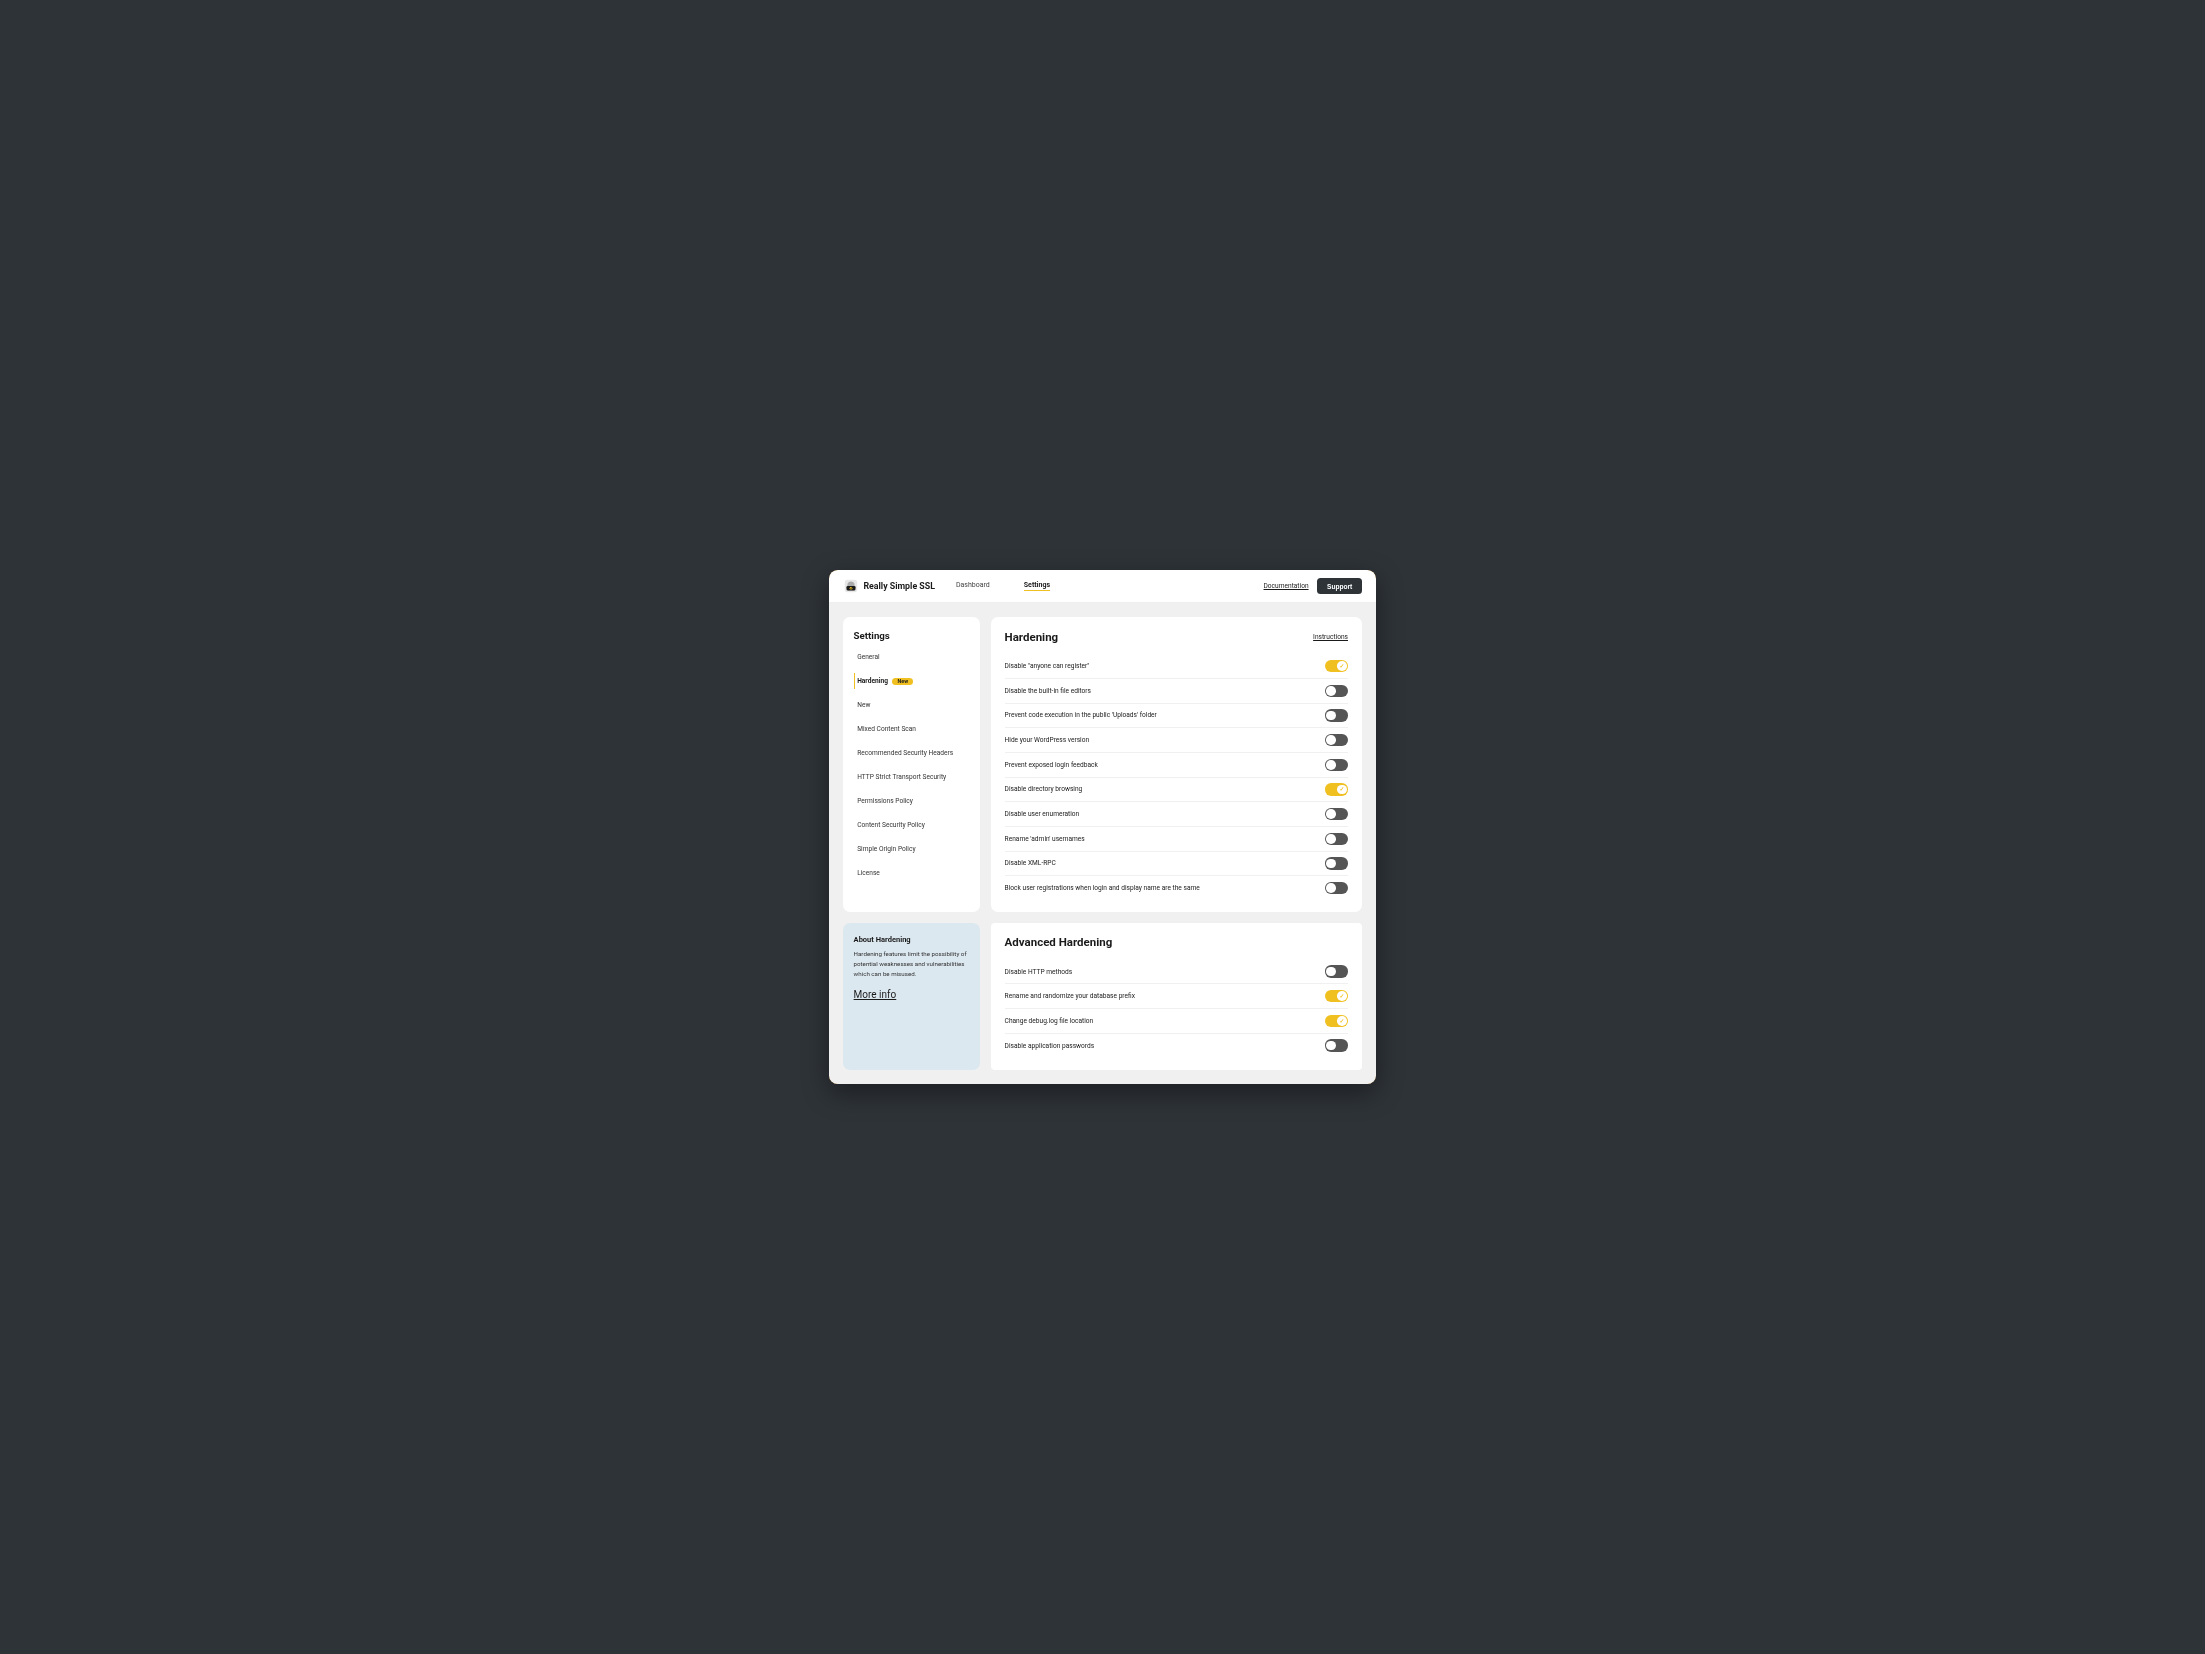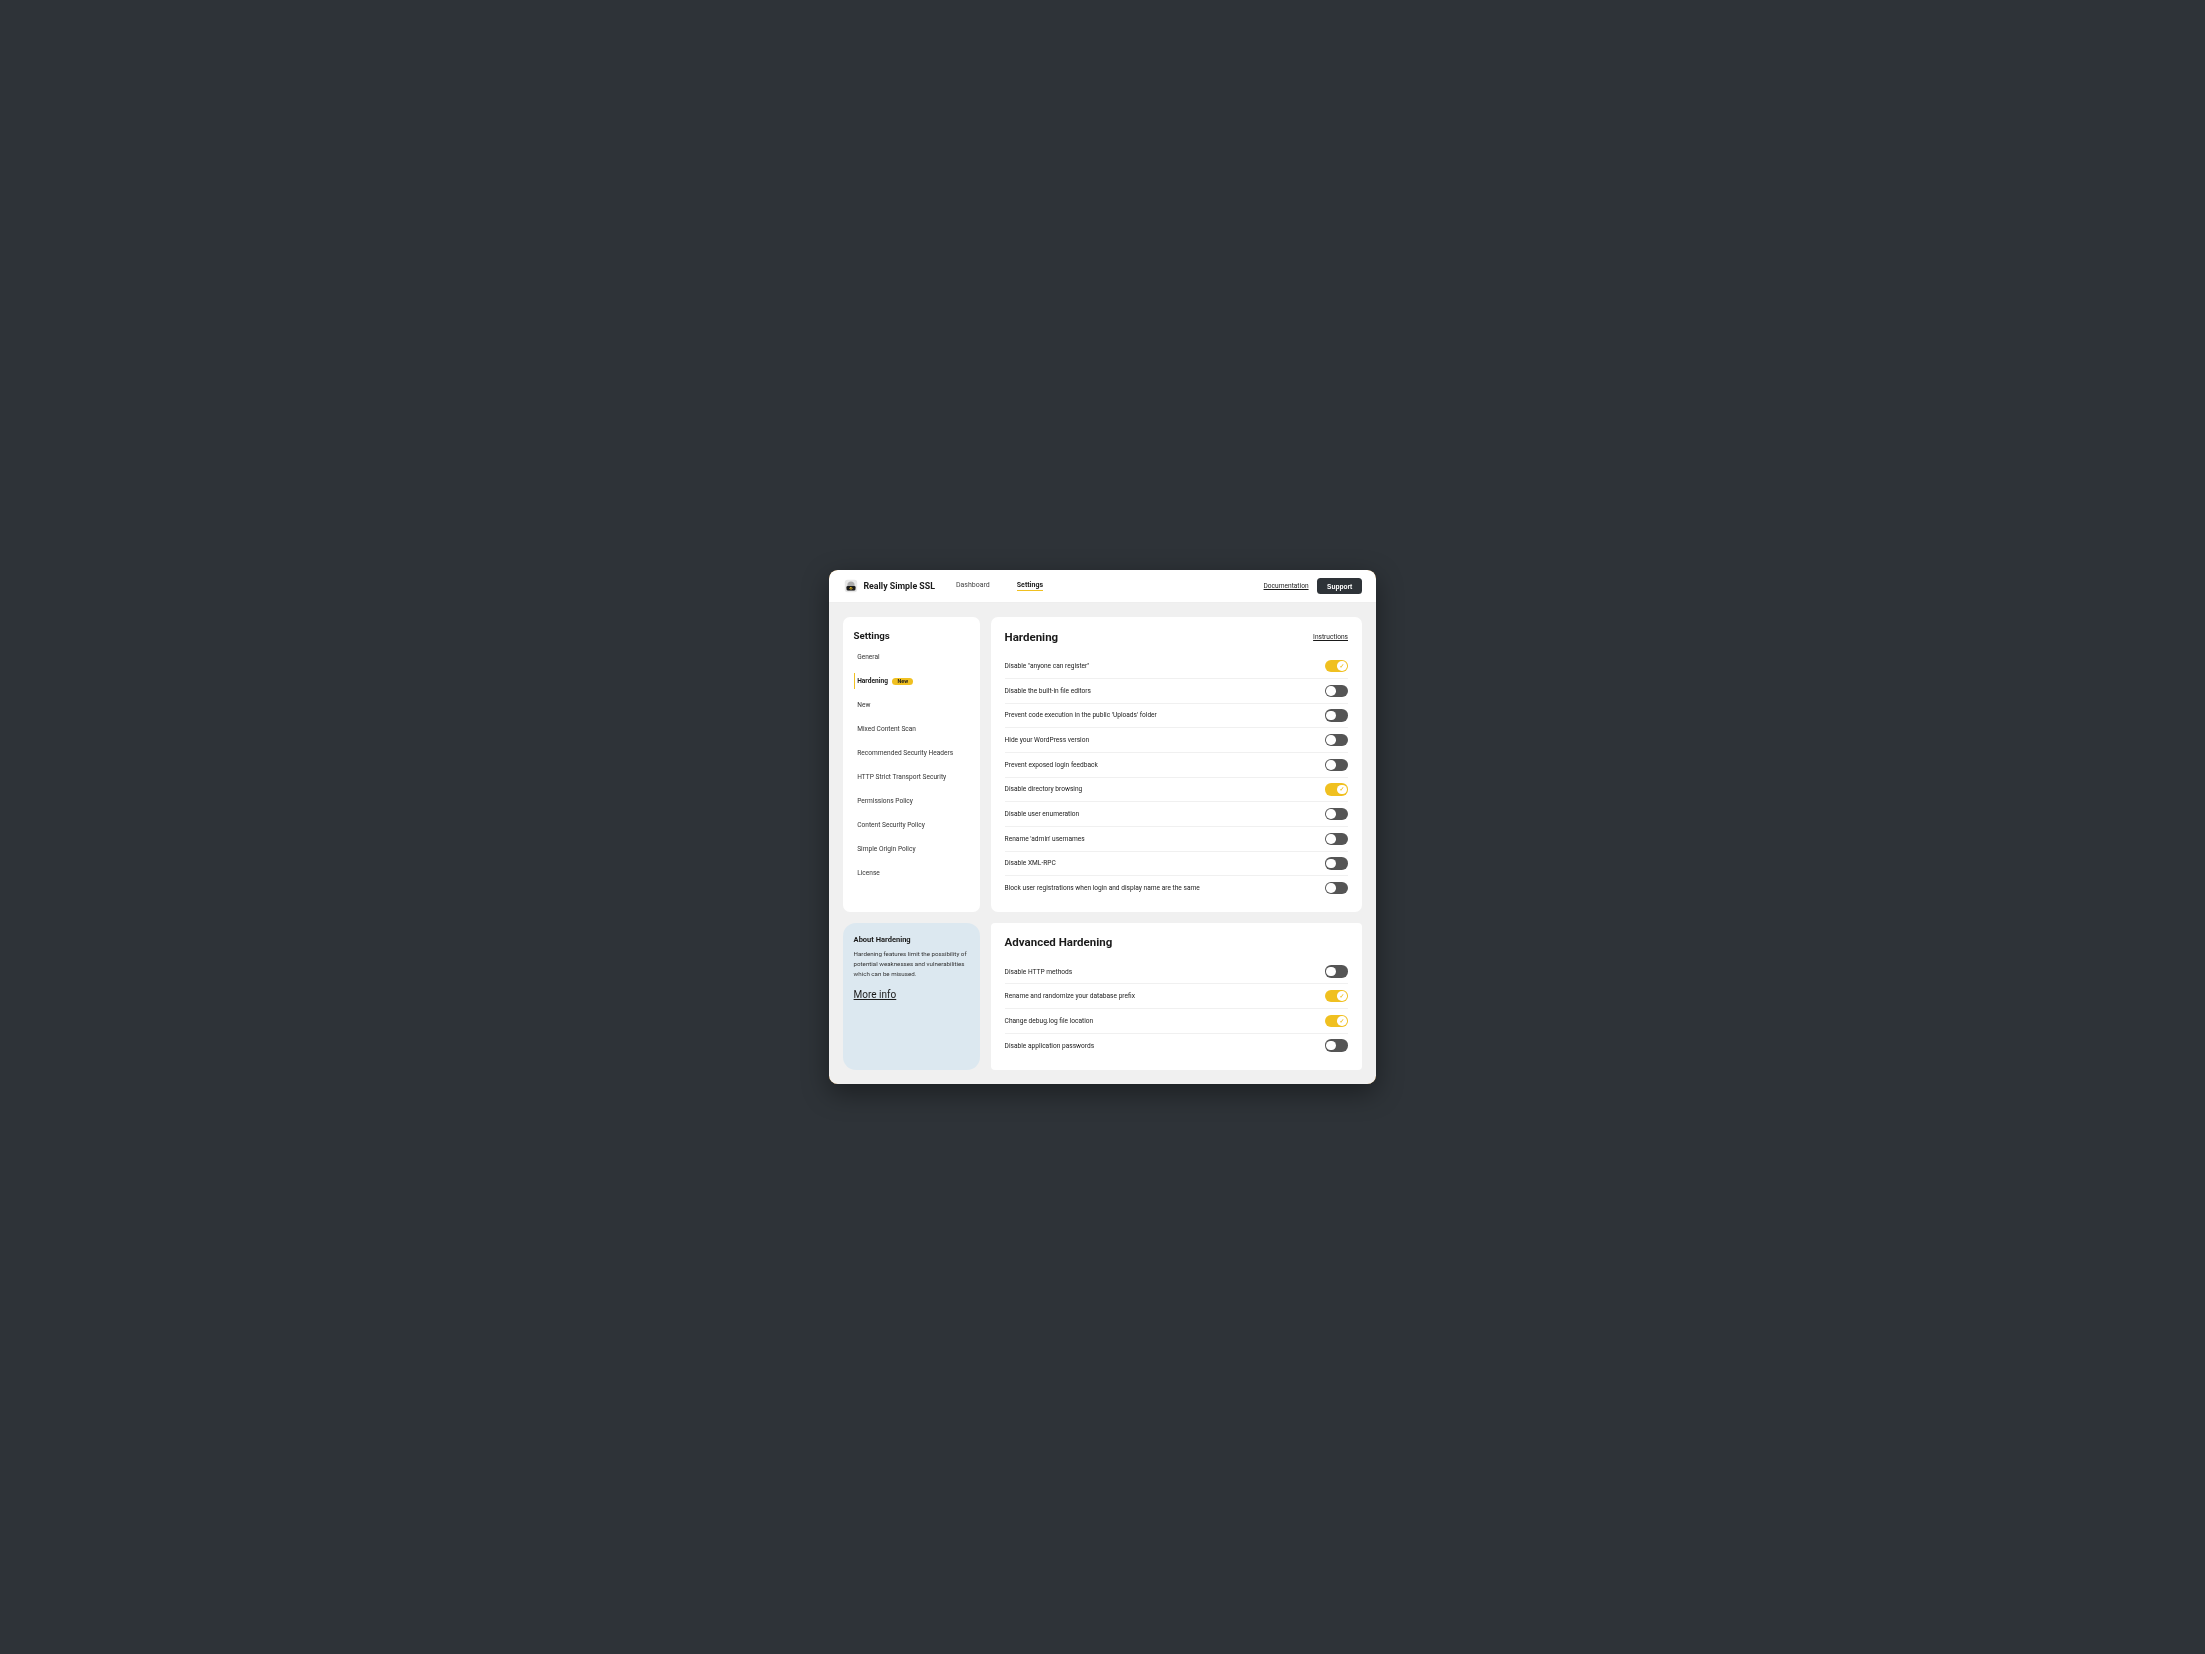--- a/index.html
+++ b/index.html
@@ -40,21 +40,21 @@
       height: 16px;
       position: relative;
     }
     .logo-title {
       font-size: 8.8px;
       font-weight: 700;
       color: #1a1a1a;
     }
     .nav {
       display: flex;
-      gap: 27px;
+      gap: 34px;
       align-items: flex-end;
       flex: 1;
     }
     .nav-item {
       font-size: 7px;
       color: #444;
       cursor: pointer;
       padding-bottom: 1.8px;
       text-decoration: none;
     }
@@ -133,21 +133,21 @@
       background: #f0c020;
       color: #1a1a1a;
       font-size: 5.3px;
       font-weight: 700;
       border-radius: 8.8px;
       padding: 0.9px 5.3px;
     }
     
     .about-card {
       background: #dce8f0;
-      border-radius: 13px;
+      border-radius: 7px;
       padding: 12.3px 10.6px;
     }
     .about-title {
       font-size: 7.5px;
       font-weight: 700;
       color: #1a1a1a;
       margin-bottom: 6.2px;
     }
     .about-text {
       font-size: 6.2px;

